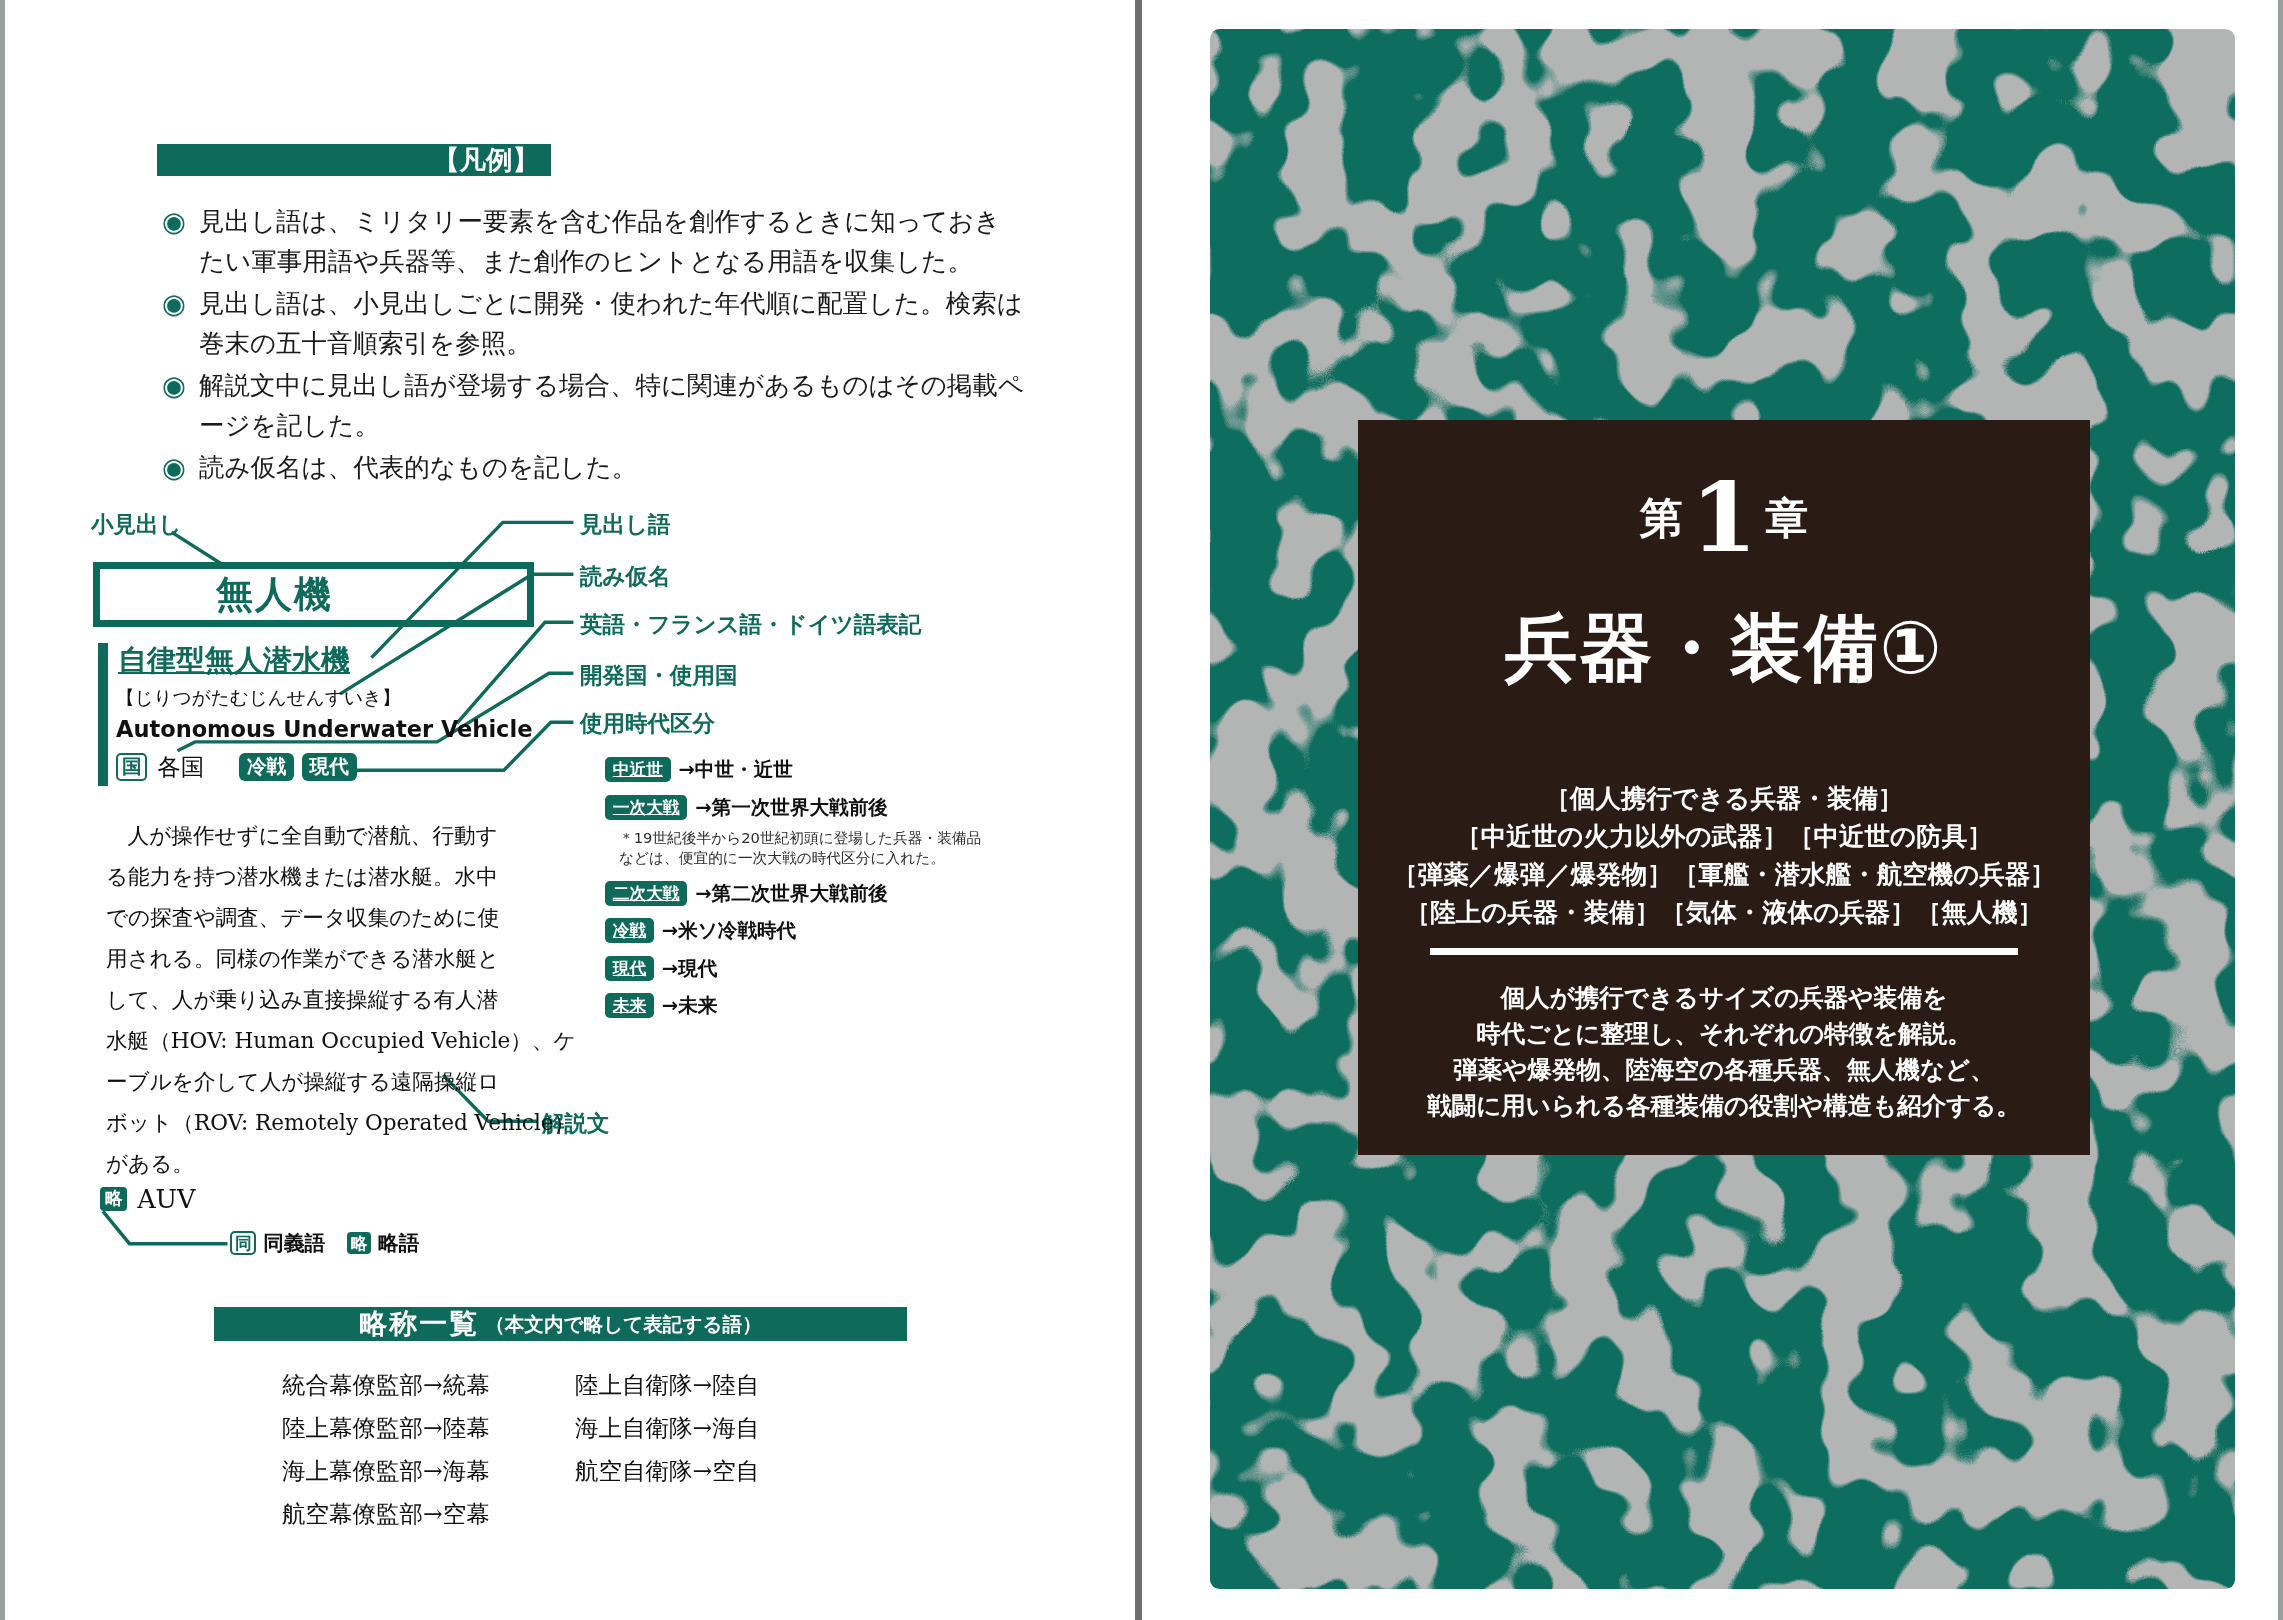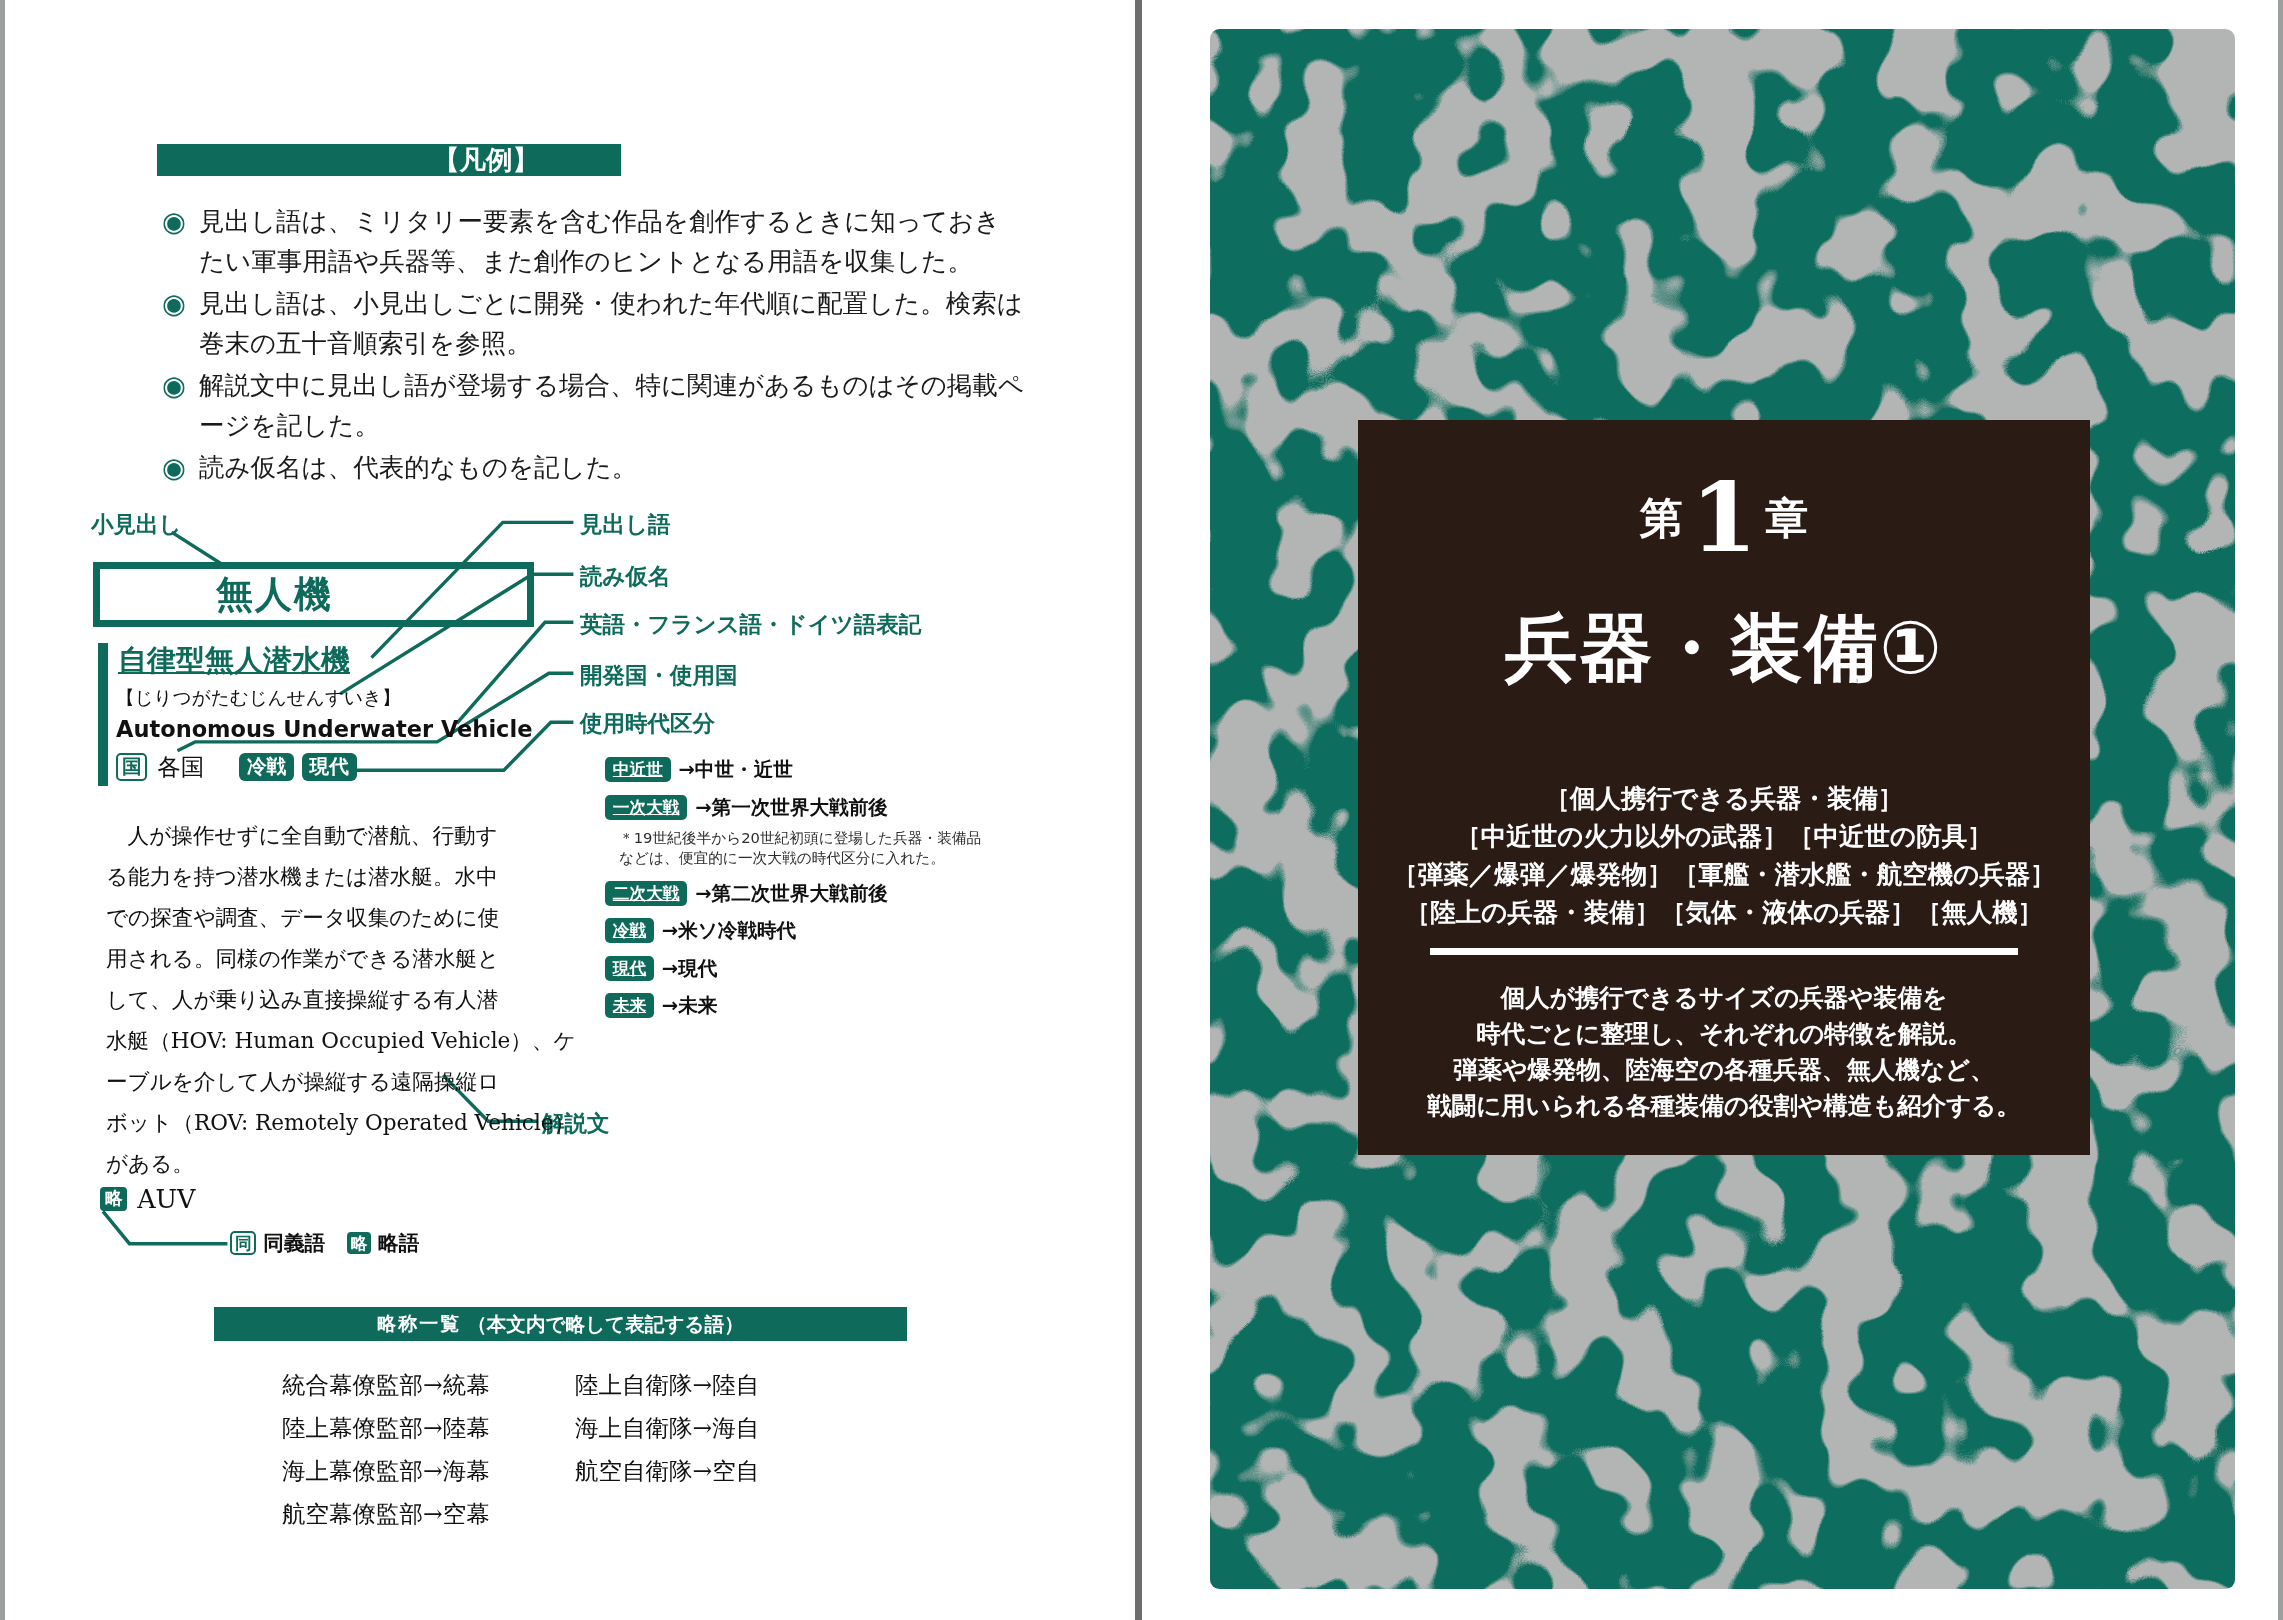--- a/index.html
+++ b/index.html
@@ -7,21 +7,21 @@
           font-family:"DejaVu Sans","Liberation Sans",sans-serif;}
   .serif{font-family:"DejaVu Serif","Liberation Serif",serif;text-align:center;}
 
   
   .edge{position:absolute;top:0;height:1620px;background:var(--edge-gray,#9b9f9e);}
   .edge.left{left:0;width:4.9px;}
   .edge.right{left:2278px;width:5.9px;}
   .gutter{position:absolute;top:0;left:1135px;width:6.9px;height:1620px;background:var(--gutter-gray,#6e6e6e);}
 
   
-  .legend-bar{position:absolute;left:157px;top:144px;width:464px;height:32px;background:var(--accent,#0e6a5a);
+  .legend-bar{position:absolute;left:157px;top:144px;width:394px;height:32px;background:var(--accent,#0e6a5a);
               display:flex;align-items:center;}
   .legend-bar .t{color:#fff;font-weight:bold;font-size:26.5px;padding-left:276px;white-space:nowrap;}
 
   .bullets{position:absolute;left:162px;top:201px;width:863px;}
   .bullet{position:relative;padding-left:37px;font-size:25.5px;line-height:40px;color:#1a1a1a;
           font-family:"DejaVu Serif","Liberation Serif",serif;margin-bottom:2px;}
   .bullet .mark{position:absolute;left:0;top:1px;color:var(--accent,#0e6a5a);font-size:27.4px;
           font-family:"DejaVu Sans","Liberation Sans",sans-serif;}
 
   .diagram-label{position:absolute;color:var(--accent,#0e6a5a);font-weight:bold;font-size:22.5px;white-space:nowrap;}
@@ -59,21 +59,21 @@
   .abbr-row .val{font-family:"DejaVu Serif","Liberation Serif",serif;font-size:25.5px;color:#111;}
 
   .syn-legend{position:absolute;left:230px;top:1229px;display:flex;align-items:center;white-space:nowrap;}
   .syn-legend .badge-outline{font-size:16.7px;padding:1px 2.9px;border-width:2.9px;}
   .syn-legend .badge-filled{font-size:16.7px;padding:2px 3.9px;border-radius:3.9px;}
   .syn-legend .lbl{font-weight:bold;font-size:20.6px;color:#111;margin:0 21.6px 0 6.9px;}
   .syn-legend .lbl:last-child{margin-right:0;}
 
   .abbr-bar{position:absolute;left:214px;top:1307px;width:693px;height:34px;background:var(--accent,#0e6a5a);
             display:flex;align-items:center;justify-content:center;color:#fff;white-space:nowrap;}
-  .abbr-bar .t1{font-weight:bold;font-size:19px;letter-spacing:2px;}
+  .abbr-bar .t1{font-weight:bold;font-size:28px;letter-spacing:2px;}
   .abbr-bar .t2{font-size:19.6px;font-weight:bold;margin-left:5.9px;}
 
   .abbr-col{position:absolute;top:1364px;font-family:"DejaVu Serif","Liberation Serif",serif;
             font-size:23.5px;color:#111;}
   .abbr-col div{line-height:43px;white-space:nowrap;}
   .abbr-col.c1{left:282px;}
   .abbr-col.c2{left:575px;}
 
   .callouts{position:absolute;left:0;top:0;width:1137px;height:1620px;pointer-events:none;}
   .callouts polyline{fill:none;stroke:var(--accent,#0e6a5a);stroke-width:3.5;}

